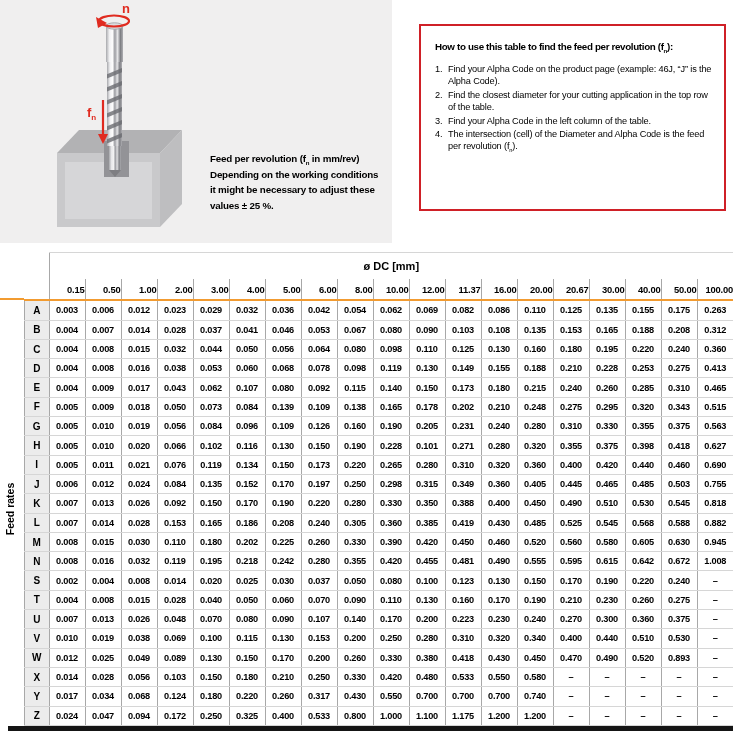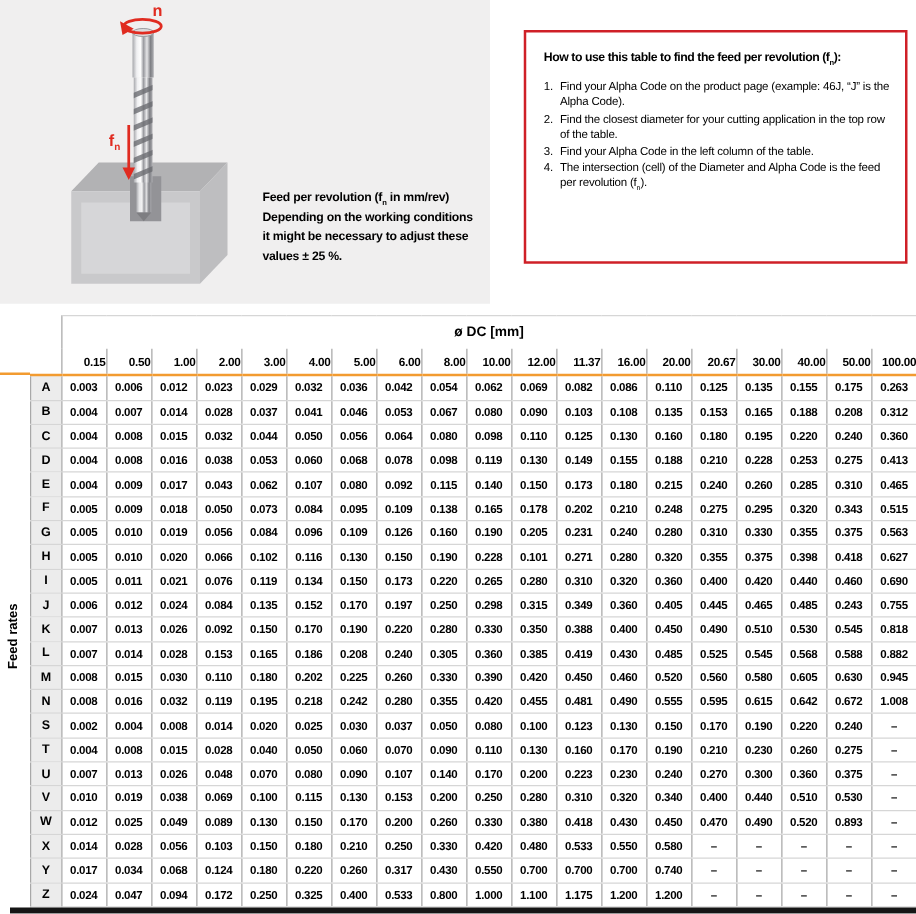--- a/index.html
+++ b/index.html
@@ -272,21 +272,21 @@
             <td class="val">0.465</td>
           </tr>
           <tr>
             <th class="letter">F</th>
             <td class="val">0.005</td>
             <td class="val">0.009</td>
             <td class="val">0.018</td>
             <td class="val">0.050</td>
             <td class="val">0.073</td>
             <td class="val">0.084</td>
-            <td class="val">0.095</td>
+            <td class="val">0.139</td>
             <td class="val">0.109</td>
             <td class="val">0.138</td>
             <td class="val">0.165</td>
             <td class="val">0.178</td>
             <td class="val">0.202</td>
             <td class="val">0.210</td>
             <td class="val">0.248</td>
             <td class="val">0.275</td>
             <td class="val">0.295</td>
             <td class="val">0.320</td>
@@ -371,21 +371,21 @@
             <td class="val">0.197</td>
             <td class="val">0.250</td>
             <td class="val">0.298</td>
             <td class="val">0.315</td>
             <td class="val">0.349</td>
             <td class="val">0.360</td>
             <td class="val">0.405</td>
             <td class="val">0.445</td>
             <td class="val">0.465</td>
             <td class="val">0.485</td>
-            <td class="val">0.243</td>
+            <td class="val">0.503</td>
             <td class="val">0.755</td>
           </tr>
           <tr>
             <th class="letter">K</th>
             <td class="val">0.007</td>
             <td class="val">0.013</td>
             <td class="val">0.026</td>
             <td class="val">0.092</td>
             <td class="val">0.150</td>
             <td class="val">0.170</td>

